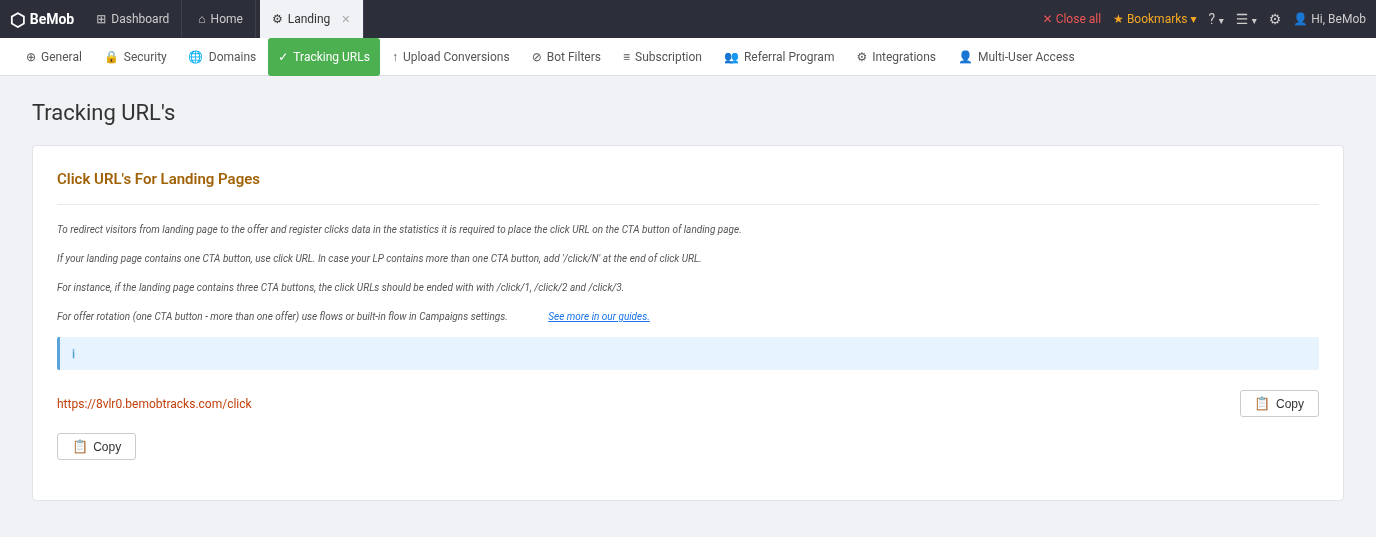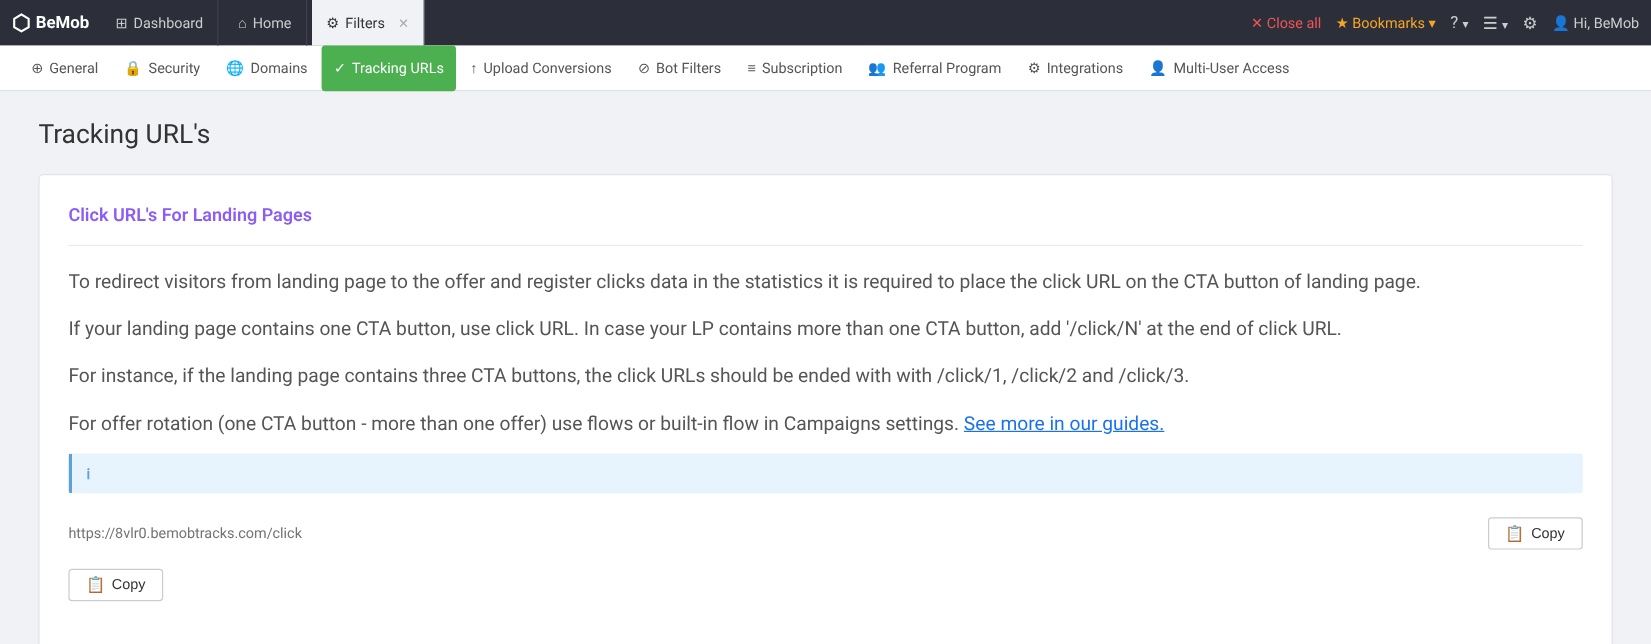--- a/index.html
+++ b/index.html
@@ -37,45 +37,45 @@
 
     
     .page-content { padding: 24px 32px; }
     .page-title { font-size: 22px; font-weight: 400; color: #333; margin-bottom: 20px; }
 
     .card {
       background: #fff; border: 1px solid #e0e3e8; border-radius: 4px; padding: 24px;
       margin-bottom: 16px;
     }
 
-    .section-title { font-size: 15px; font-weight: 600; color: #8b5cf6; margin-bottom: 16px; }
+    .section-title { font-size: 15px; font-weight: 600; color: #a16207; margin-bottom: 16px; }
     .divider { border: none; border-top: 1px solid #e8eaed; margin: 16px 0; }
 
-    .description-text { font-size: 16px; color: #555; line-height: 1.7; margin-bottom: 12px; }
+    .description-text { font-size: 10px; color: #555; line-height: 1.7; margin-bottom: 12px; font-style: italic; }
 
     .info-box {
       background: #e8f4fd; border-left: 3px solid #5aa3d8; padding: 8px 12px;
       font-size: 12px; color: #444; border-radius: 2px; margin-bottom: 20px;
       display: flex; align-items: center; gap: 6px;
     }
     .info-icon { color: #5aa3d8; font-weight: bold; }
 
     .url-row { margin-bottom: 16px; }
     .url-label { font-size: 12px; font-weight: 600; color: #444; margin-bottom: 4px; }
     .url-value-row { display: flex; align-items: center; gap: 12px; }
-    .url-text { font-size: 12px; color: #737373; flex: 1; }
+    .url-text { font-size: 12px; color: #c2410c; flex: 1; }
 
     .copy-btn {
       display: flex; align-items: center; gap: 5px; padding: 5px 14px;
       border: 1px solid #ccc; background: #fff; border-radius: 3px; cursor: pointer;
       font-size: 12px; color: #333; white-space: nowrap;
     }
     .copy-icon { font-size: 13px; color: #666; }
 
-    .see-more-link { color: #1a73e8; text-decoration: underline; cursor: pointer; }
+    .see-more-link { color: #1a73e8; text-decoration: underline; cursor: pointer; margin-left: 38px; }
   </style>
 </head>
 <body>
 
 <div class="top-bar">
   <div class="top-bar-left">
     <div class="logo">
       <span style="font-size:18px;">⬡</span>
       <span>BeMob</span>
     </div>
@@ -83,21 +83,21 @@
     <div class="tab-item">
       <span>⊞</span>
       <span>Dashboard</span>
     </div>
     <div class="tab-item">
       <span>⌂</span>
       <span>Home</span>
     </div>
     <div class="tab-item active">
       <span>⚙</span>
-      <span>Filters</span>
+      <span>Landing</span>
       <span class="tab-close">✕</span>
     </div>
   </div>
   <div class="top-bar-right">
     <div class="close-all-btn">
       <span>✕</span>
       <span>Close all</span>
     </div>
     <div class="bookmarks-btn">
       <span>★</span>

